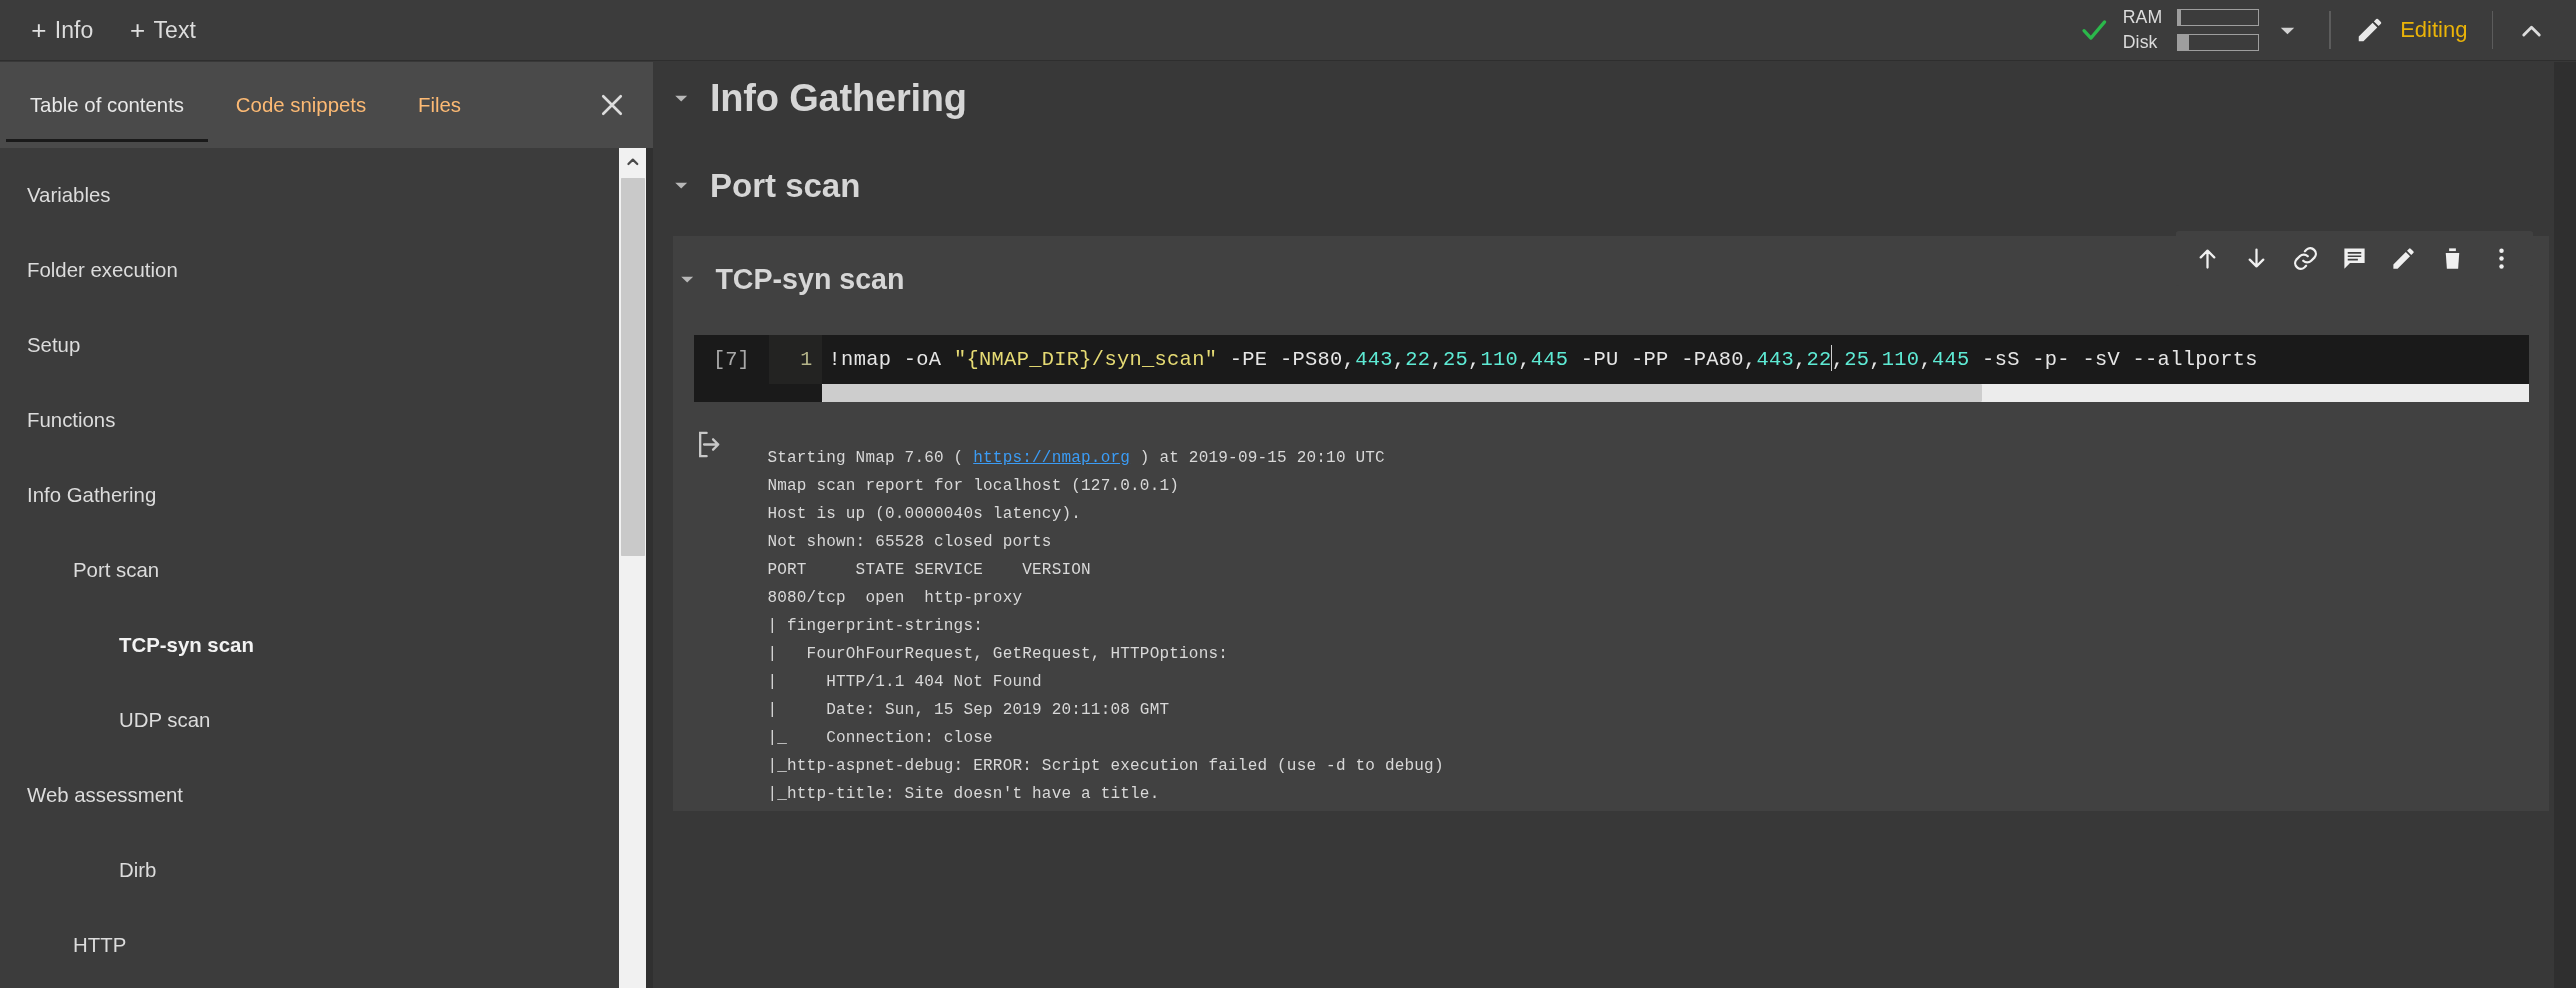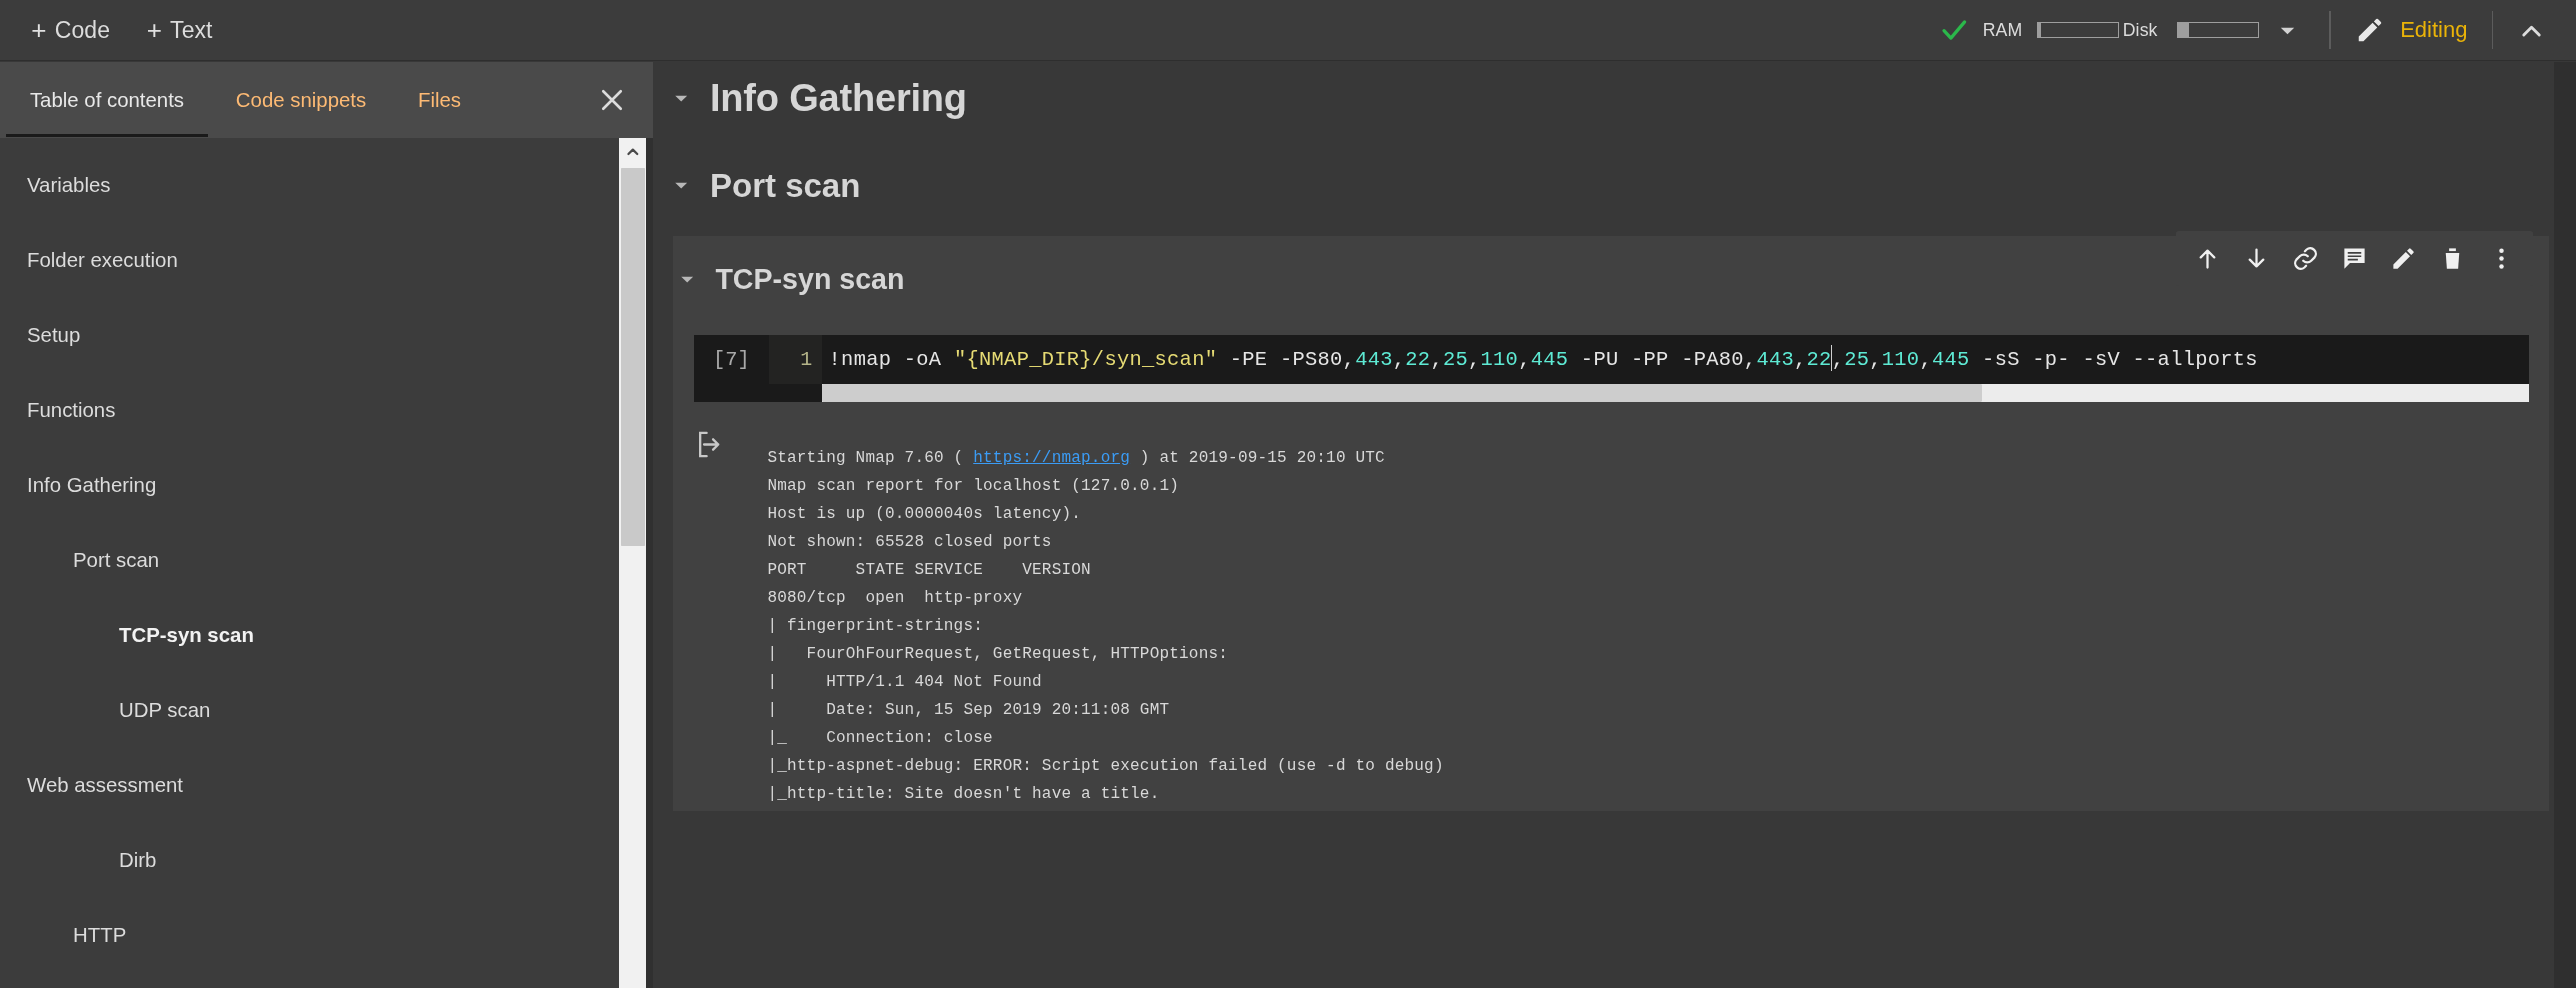--- a/index.html
+++ b/index.html
@@ -33,21 +33,21 @@
     color: #e0e0e0;
   }
   .add-btn-label { color: #dcdcdc; letter-spacing: 0.1px; }
   .topbar-spacer { flex: 1 1 auto; }
 
   .res-group {
     display: flex; align-items: center;
     margin-right: 5.4px;
   }
   .check-icon { margin-right: 13.6px; display: flex; align-items: center; }
-  .res-meters { display: flex; flex-direction: row; gap: 4.1px; }
+  .res-meters { display: flex; flex-direction: column; gap: 4.1px; }
   .res-row { display: flex; align-items: center; }
   .res-label {
     color: #dcdcdc; font-size: 17.7px;
     width: 54px; letter-spacing: 0.1px;
   }
   .res-bar {
     width: 82px; height: 16.3px;
     border: 1.4px solid #9e9e9e;
     background: transparent;
     position: relative;
@@ -78,21 +78,21 @@
   }
 
   
   .sidebar {
     position: absolute; top: 62px; left: 0;
     width: 653px; height: 926px;
     background: #4a4a4a;
     display: flex; flex-direction: column;
   }
   .sb-tabs {
-    height: 76px;
+    height: 86px;
     display: flex; align-items: center;
     position: relative;
     background: #4a4a4a;
   }
   .sb-tab {
     font-size: 20.4px; color: #fdba74;
     padding: 0 5.4px; height: 74px;
     display: flex; align-items: center;
     cursor: pointer; position: relative;
     white-space: nowrap;
@@ -289,21 +289,21 @@
   }
   .out-link { color: #3b9cf5; text-decoration: underline; cursor: pointer; }
 </style>
 </head>
 <body>
 
 <div class="topbar">
 
   <div class="add-btn">
     <span class="plus">+</span>
-    <span class="add-btn-label">Code</span>
+    <span class="add-btn-label">Info</span>
   </div>
 
   <div class="add-btn" style="margin-left:23px;">
     <span class="plus">+</span>
     <span class="add-btn-label">Text</span>
   </div>
 
   <div class="topbar-spacer"></div>
 
   <div class="res-group">

